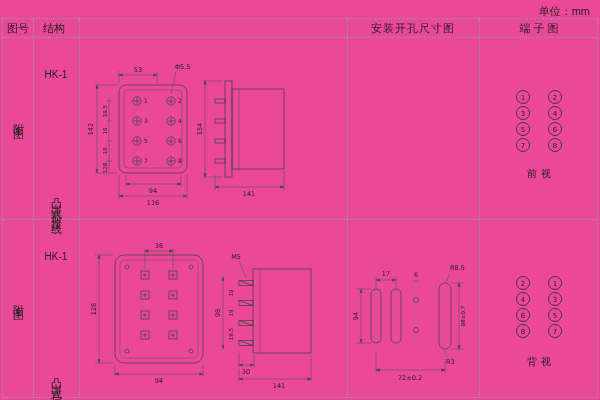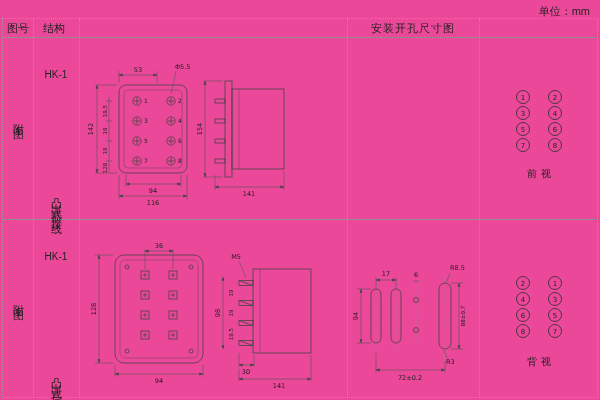--- a/index.html
+++ b/index.html
@@ -37,20 +37,21 @@
     <div class="vline" style="left:30px"></div>
     <div class="vline" style="left:76px"></div>
     <div class="vline" style="left:344px"></div>
     <div class="vline" style="left:476px"></div>
     <div class="hline" style="top:18px"></div>
     <div class="hline" style="top:200px"></div>
 
     <div class="cell hcell" style="left:0;top:0;width:30px;height:18px">图号</div>
     <div class="cell hcell" style="left:28px;top:0;width:46px;height:18px">结构</div>
     <div class="cell hcell sp1" style="left:344px;top:0;width:132px;height:18px">安装开孔尺寸图</div>
+    <div class="cell hcell sp3" style="left:476px;top:0;width:120px;height:18px">端子图</div>
 
     <div class="cell" style="left:0;top:18px;width:30px;height:182px">
       <span class="vtext">附图1</span>
     </div>
 
     <div class="cell structure-cell" style="left:30px;top:18px;width:46px;height:182px">
       <span class="model">HK-1</span>
       <span class="vtext">凸出式前接线</span>
     </div>
 

